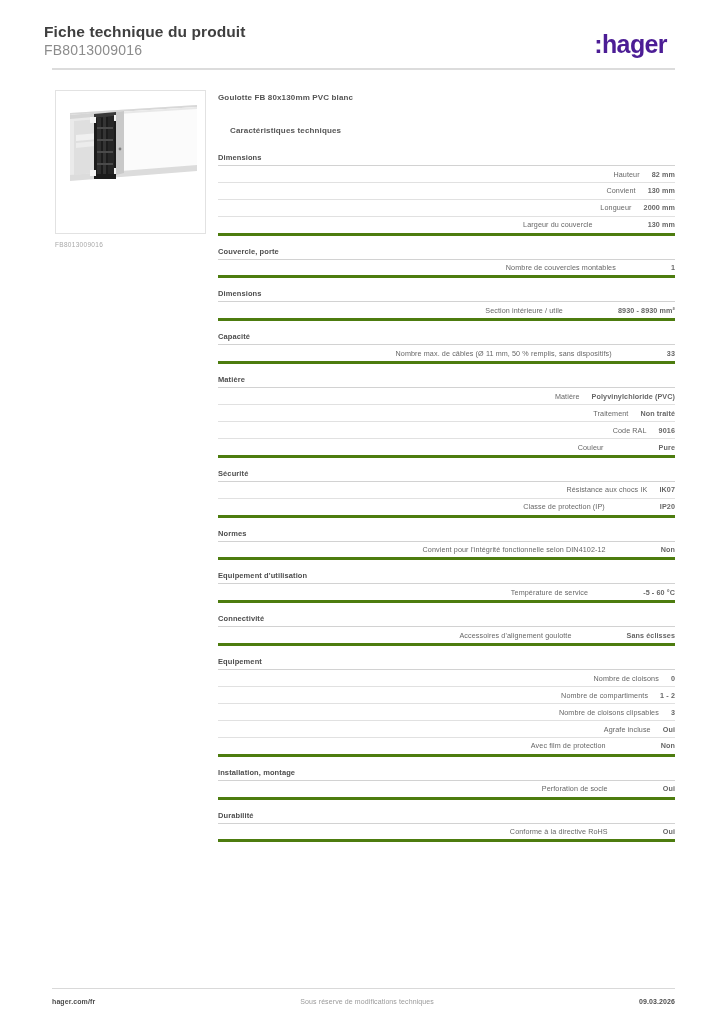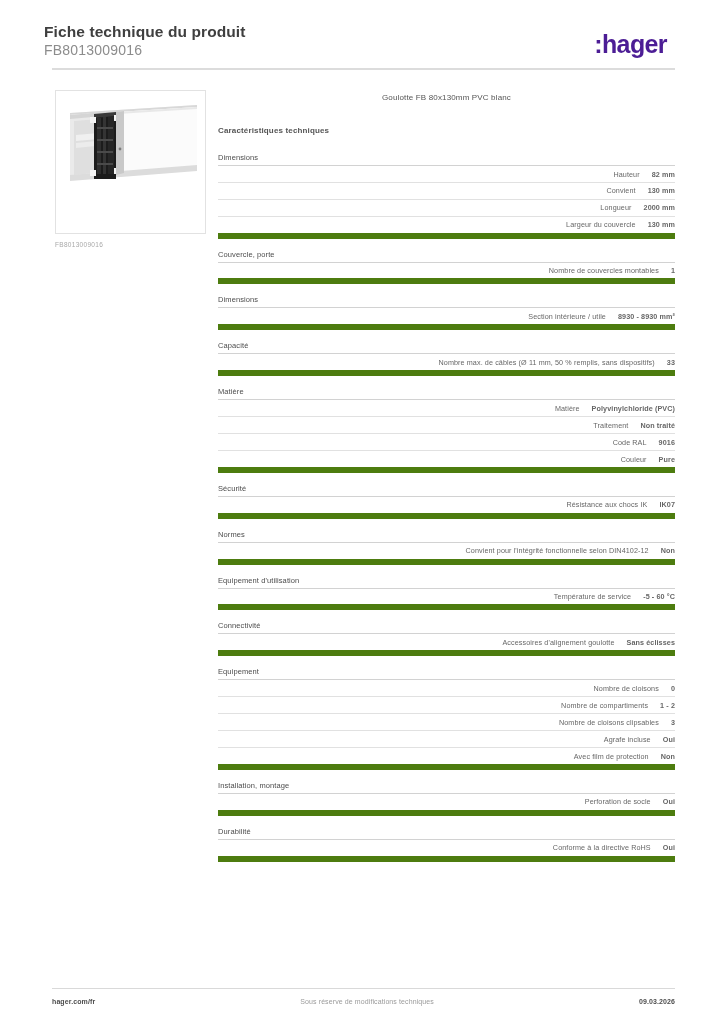--- a/index.html
+++ b/index.html
@@ -90,56 +90,56 @@
 
   
   .spec-area {
     position: absolute;
     left: 218px;
     top: 93px;
     width: 457px;
   }
   .product-name {
     font-size: 8px;
-    font-weight: normal;
+    font-weight: bold;
     color: #555555;
     letter-spacing: 0.15px;
     margin: 0 0 24px 0;
-    text-align: center;
   }
   .spec-heading {
     font-size: 8px;
     font-weight: bold;
     color: #555555;
     letter-spacing: 0.15px;
-    margin: 0 0 18px 0;
+    margin: 0 0 18px 12px;
   }
   .spec-group {
     margin-bottom: 11px;
   }
   .group-title {
     font-size: 7.5px;
-    font-weight: normal;
+    font-weight: bold;
     color: #4d4d4d;
     letter-spacing: 0.1px;
     padding-bottom: 3px;
     border-bottom: 1px solid #d2d2d2;
   }
   .spec-row {
     display: flex;
     justify-content: flex-end;
     align-items: baseline;
     font-size: 7.2px;
     color: #666666;
     letter-spacing: 0.1px;
     padding: 3.6px 0 3.3px 0;
     border-bottom: 1px solid #e1e1e1;
   }
   .spec-row:last-child {
-    border-bottom: 6px solid #4d7c0f;
+    border-bottom: 3px solid #4d7c0f;
+    gap: 43px;
   }
   .spec-label {
     text-align: left;
     padding-right: 12px;
   }
   .spec-value {
     text-align: right;
     white-space: nowrap;
     font-weight: bold;
   }
@@ -292,20 +292,24 @@
           <div class="spec-label">Couleur</div>
           <div class="spec-value">Pure</div>
         </div>
       </div>
       <div class="spec-group">
         <div class="group-title">Sécurité</div>
         <div class="spec-row">
           <div class="spec-label">Résistance aux chocs IK</div>
           <div class="spec-value">IK07</div>
         </div>
+        <div class="spec-row">
+          <div class="spec-label">Classe de protection (IP)</div>
+          <div class="spec-value">IP20</div>
+        </div>
       </div>
       <div class="spec-group">
         <div class="group-title">Normes</div>
         <div class="spec-row">
           <div class="spec-label">Convient pour l'intégrité fonctionnelle selon DIN4102-12</div>
           <div class="spec-value">Non</div>
         </div>
       </div>
       <div class="spec-group">
         <div class="group-title">Equipement d'utilisation</div>

